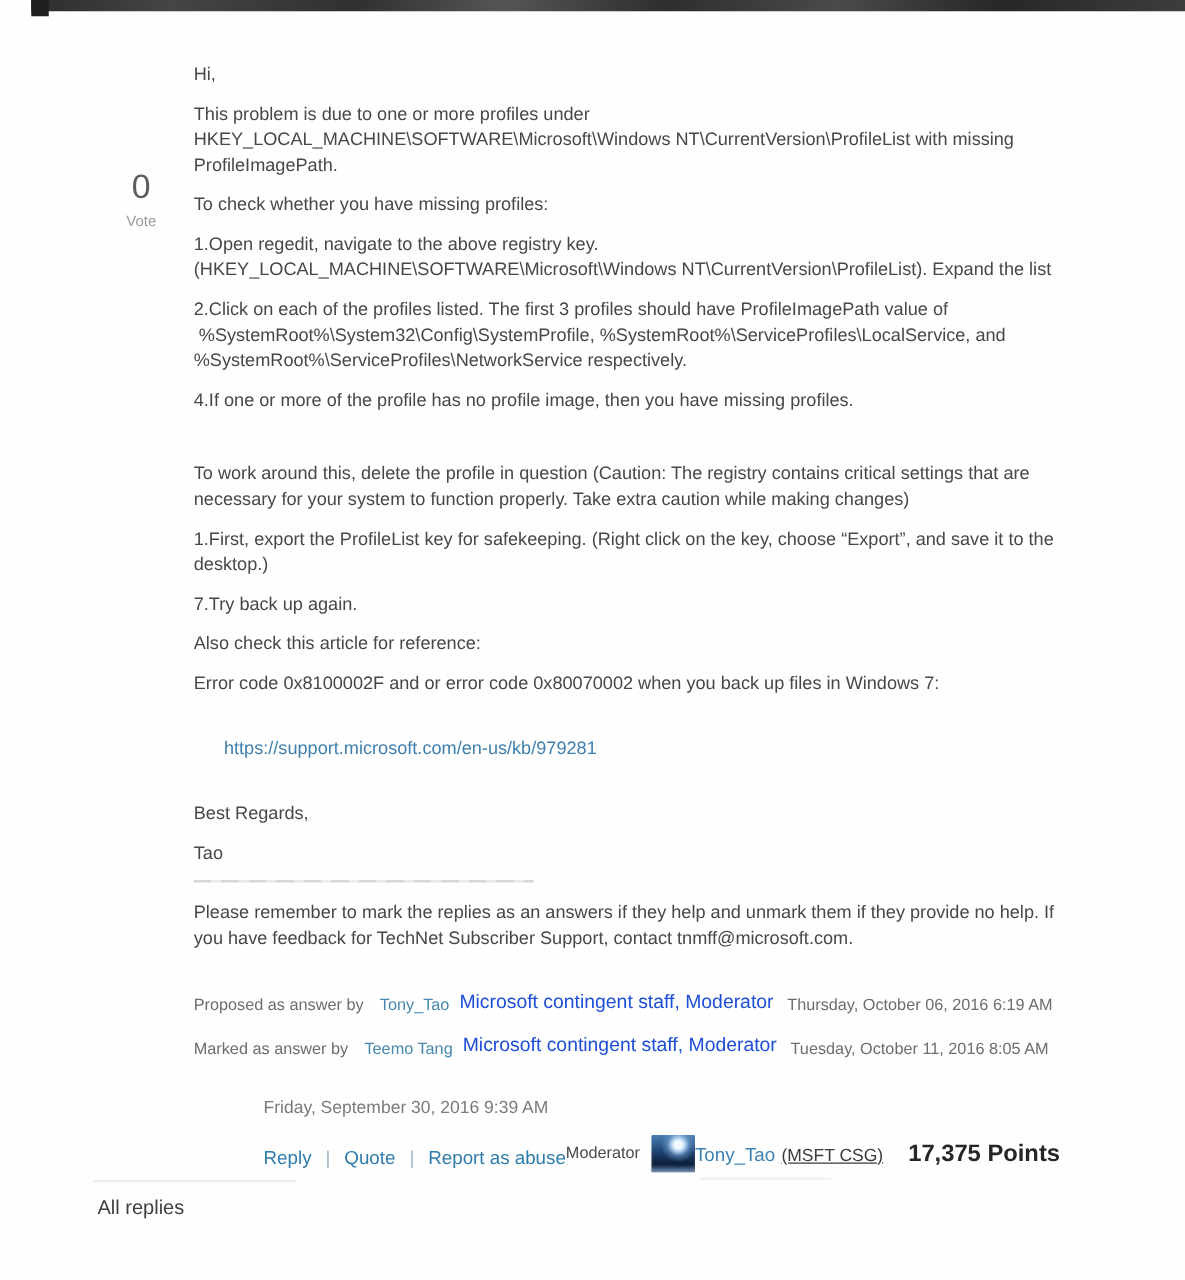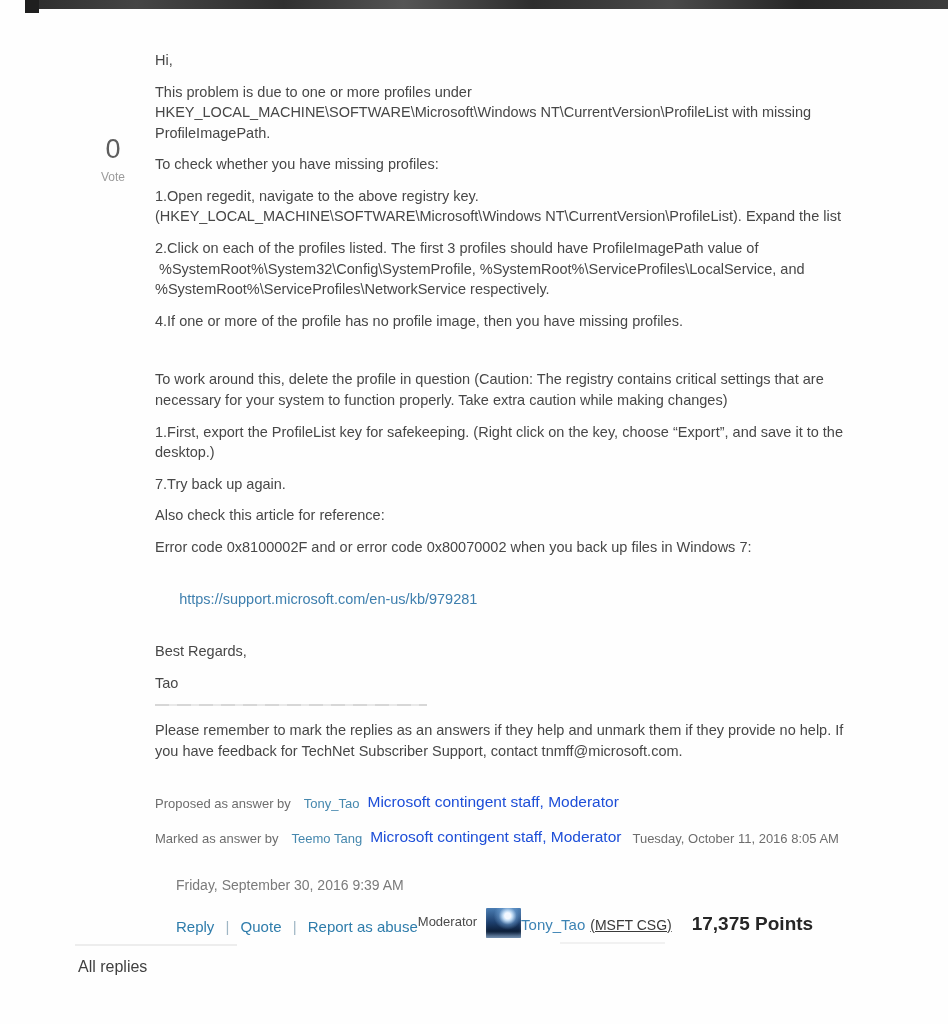--- a/index.html
+++ b/index.html
@@ -37,21 +37,21 @@
     background:repeating-linear-gradient(90deg,#d7d7d7 0 14px,#e9e9e9 14px 22px);
   }
   
   .answers{margin-top:30px;}
   .answer-row{display:flex;align-items:flex-end;margin-bottom:13px;white-space:nowrap;}
   .answer-prefix{font-size:13px;color:#6d6d6d;}
   .answer-name{font-size:13px;color:#4688ae;margin-left:13px;cursor:pointer;}
   .answer-role{font-size:15.5px;color:#1d4ed8;margin-left:8px;}
   .answer-date{font-size:13px;color:#6d6d6d;margin-left:11px;}
   
-  .meta-footer{display:flex;justify-content:flex-start;margin-top:24px;margin-left:21px;}
+  .meta-footer{display:flex;justify-content:flex-end;margin-top:24px;margin-left:21px;}
   .meta-left{padding-top:4px;}
   .post-date{font-size:14px;color:#7a7a7a;}
   .actions{margin-top:20px;font-size:15px;}
   .action-link{color:#2e7cab;cursor:pointer;text-decoration:none;}
   .action-sep{color:#9fb6c4;margin:0 7px;}
   .meta-right{display:flex;flex-direction:row;align-items:flex-end;padding-right:4px;}
   .mod-row{display:flex;align-items:center;}
   .mod-label{font-size:13px;color:#4a4a4a;margin-right:9px;}
   .avatar{
     width:35px;height:30px;border-radius:1px;
@@ -108,20 +108,21 @@
 
     <div class="sig-divider"></div>
 
     <p class="para">Please remember to mark the replies as an answers if they help and unmark them if they provide no help. If you have feedback for TechNet Subscriber Support, contact tnmff@microsoft.com.</p>
 
     <div class="answers">
       <div class="answer-row">
         <span class="answer-prefix">Proposed as answer by</span>
         <span class="answer-name">Tony_Tao</span>
         <span class="answer-role">Microsoft contingent staff, Moderator</span>
+        <span class="answer-date">Thursday, October 06, 2016 6:19 AM</span>
       </div>
       <div class="answer-row">
         <span class="answer-prefix">Marked as answer by</span>
         <span class="answer-name">Teemo Tang</span>
         <span class="answer-role">Microsoft contingent staff, Moderator</span>
         <span class="answer-date">Tuesday, October 11, 2016 8:05 AM</span>
       </div>
     </div>
 
     <div class="meta-footer">

